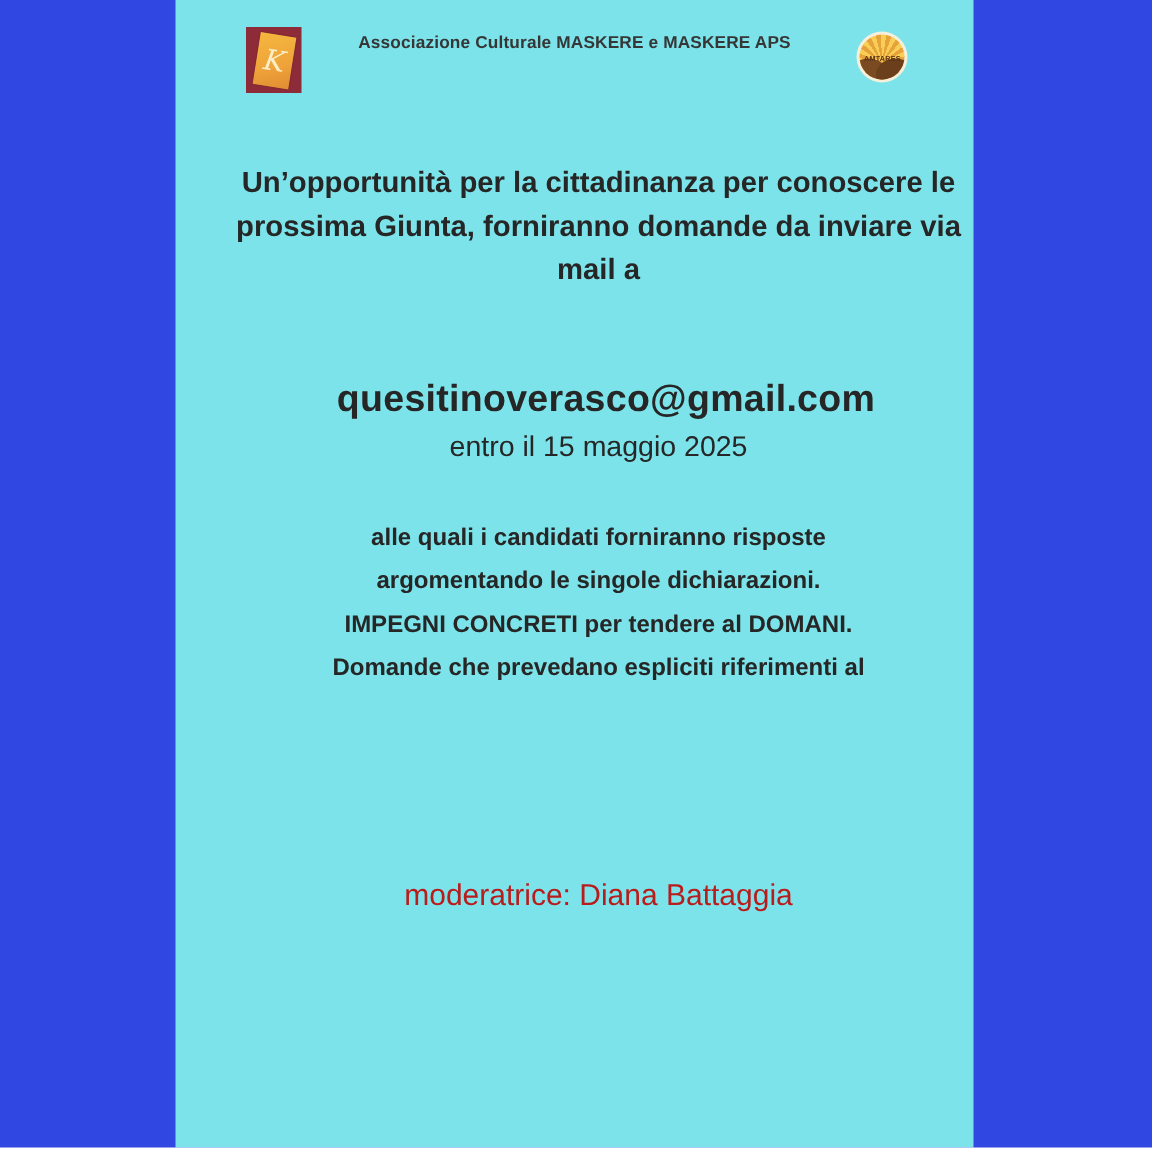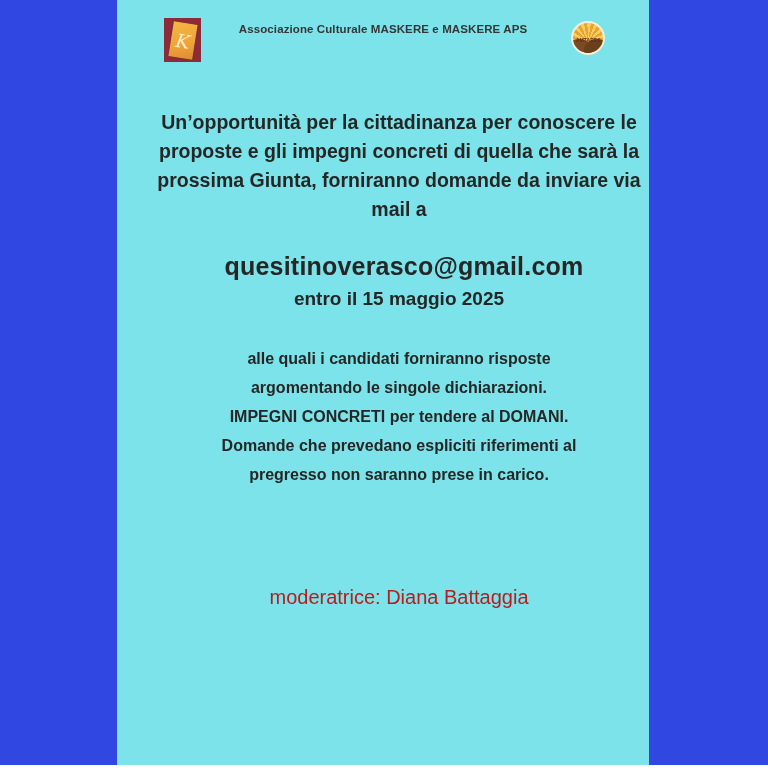--- a/index.html
+++ b/index.html
@@ -113,21 +113,21 @@
   .email {
     top: 252px;
     font-size: 25px;
     font-weight: bold;
     letter-spacing: 0.2px;
     padding-left: 10px;
   }
   .deadline {
     top: 288px;
     font-size: 19px;
-    font-weight: bold;
+    font-weight: normal;
   }
   .details {
     top: 344px;
     font-size: 16px;
     font-weight: bold;
     line-height: 29px;
   }
   .moderator {
     top: 586px;
     font-size: 20px;
@@ -149,34 +149,32 @@
   <div class="amtares-logo">
     <div class="amtares-sun">
       <div class="amtares-hill-left"></div>
       <div class="amtares-hill-right"></div>
       <div class="amtares-label">AMTARES</div>
     </div>
   </div>
 
   <div class="text-block intro">
     <div class="line">Un’opportunità per la cittadinanza per conoscere le</div>
-    <div class="line">proposte e gli impegni concreti di quella che sarà la</div>
     <div class="line">prossima Giunta, forniranno domande da inviare via</div>
     <div class="line">mail a</div>
   </div>
 
   <div class="text-block email">quesitinoverasco@gmail.com</div>
 
   <div class="text-block deadline">entro il 15 maggio 2025</div>
 
   <div class="text-block details">
     <div class="line">alle quali i candidati forniranno risposte</div>
     <div class="line">argomentando le singole dichiarazioni.</div>
     <div class="line">IMPEGNI CONCRETI per tendere al DOMANI.</div>
     <div class="line">Domande che prevedano espliciti riferimenti al</div>
-    <div class="line">pregresso non saranno prese in carico.</div>
   </div>
 
   <div class="text-block moderator">moderatrice: Diana Battaggia</div>
 
 </div>
 
 <div class="bottom-strip"></div>
 
 </body></html>

